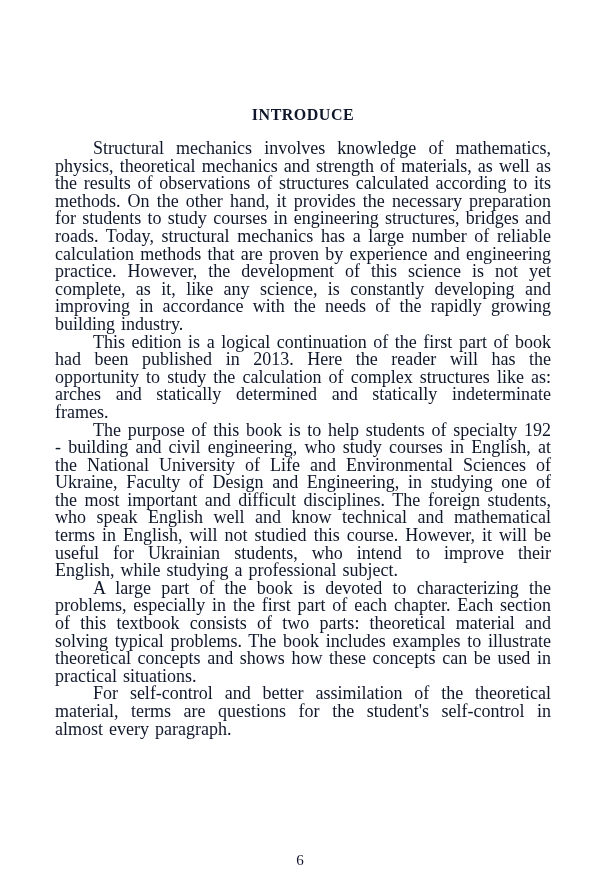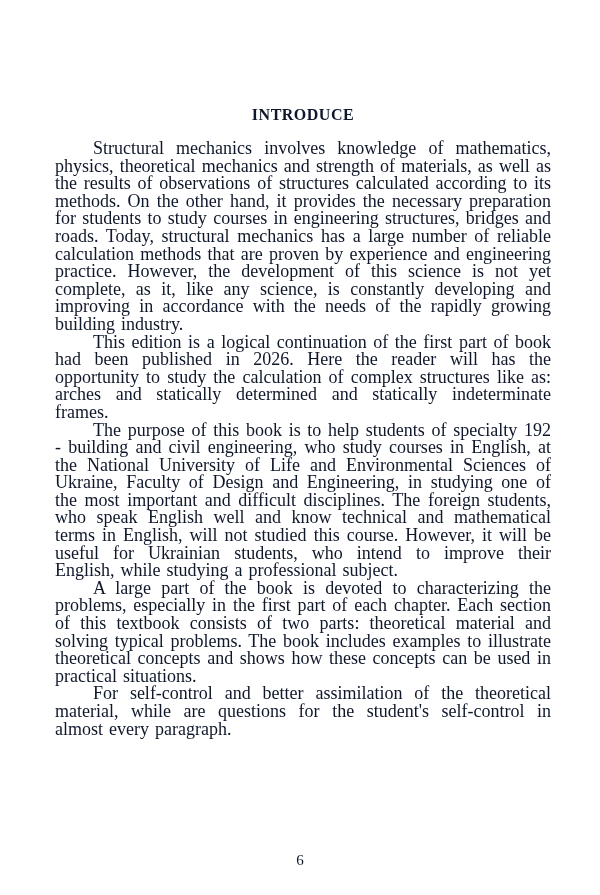--- a/index.html
+++ b/index.html
@@ -57,20 +57,20 @@
     border-radius: 1px;
   }
 </style>
 </head>
 <body>
 
 <div class="page">
   <div class="content">
     <h1 class="doc-title">INTRODUCE</h1>
     <p class="doc-paragraph">Structural mechanics involves knowledge of mathematics, physics, theoretical mechanics and strength of materials, as well as the results of observations of structures calculated according to its methods. On the other hand, it provides the necessary preparation for students to study courses in engineering structures, bridges and roads. Today, structural mechanics has a large number of reliable calculation methods that are proven by experience and engineering practice. However, the development of this science is not yet complete, as it, like any science, is constantly developing and improving in accordance with the needs of the rapidly growing building industry.</p>
-    <p class="doc-paragraph">This edition is a logical continuation of the first part of book had been published in 2026. Here the reader will has the opportunity to study the calculation of complex structures like as: arches and statically determined and statically indeterminate frames.</p>
+    <p class="doc-paragraph">This edition is a logical continuation of the first part of book had been published in 2013. Here the reader will has the opportunity to study the calculation of complex structures like as: arches and statically determined and statically indeterminate frames.</p>
     <p class="doc-paragraph">The purpose of this book is to help students of specialty 192 - building and civil engineering, who study courses in English, at the National University of Life and Environmental Sciences of Ukraine, Faculty of Design and Engineering, in studying one of the most important and difficult disciplines. The foreign students, who speak English well and know technical and mathematical terms in English, will not studied this course. However, it will be useful for Ukrainian students, who intend to improve their English, while studying a professional subject.</p>
     <p class="doc-paragraph">A large part of the book is devoted to characterizing the problems, especially in the first part of each chapter. Each section of this textbook consists of two parts: theoretical material and solving typical problems. The book includes examples to illustrate theoretical concepts and shows how these concepts can be used in practical situations.</p>
-    <p class="doc-paragraph">For self-control and better assimilation of the theoretical material, while are questions for the student's self-control in almost every paragraph.</p>
+    <p class="doc-paragraph">For self-control and better assimilation of the theoretical material, terms are questions for the student's self-control in almost every paragraph.</p>
   </div>
   <div class="page-number">6</div>
   <div class="scan-artifact"></div>
 </div>
 
 </body></html>

